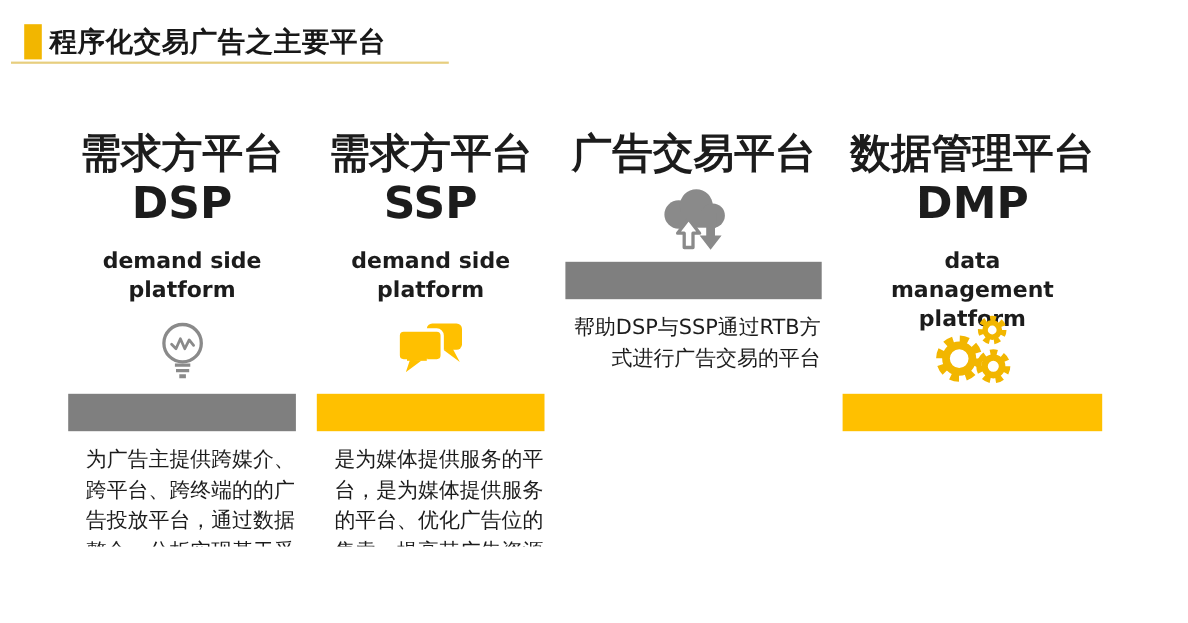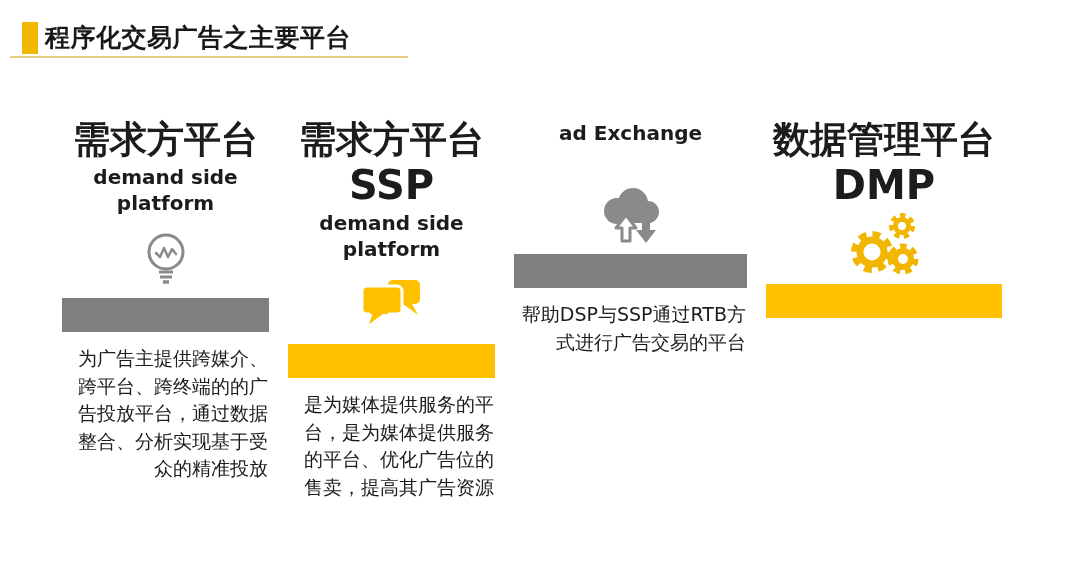--- a/index.html
+++ b/index.html
@@ -11,21 +11,21 @@
   .header { position:absolute; top:22px; left:22px; display:flex; align-items:flex-start; }
   .marker { width:16px; height:32px; background:#F2B600; display:inline-block; }
   .title { margin:0 0 0 7px; font-size:25px; font-weight:bold; line-height:32px; letter-spacing:0.5px; color:#181818; }
   .underline { position:absolute; top:56px; left:10px; width:398px; height:2px; background:#E7CE7E; }
   
   .columns { position:absolute; top:118px; left:62px; display:flex; gap:19px; }
   .col { display:flex; flex-direction:column; }
   .w1 { width:207px; } .w2 { width:207px; } .w3 { width:233px; } .w4 { width:236px; }
   .zh { font-size:37px; font-weight:bold; text-align:center; line-height:44px; margin:0; letter-spacing:0; white-space:nowrap; }
   .acronym { font-size:40px; font-weight:bold; text-align:center; line-height:46px; }
-  .en { font-size:20px; font-weight:bold; text-align:center; line-height:26px; height:58px; margin-top:2px; }
+  .en { font-size:20px; font-weight:bold; text-align:center; line-height:26px; height:58px; margin-top:16px; }
   .en .en-inner { display:inline-block; max-width:185px; }
   .icon-wrap { height:76px; display:flex; align-items:center; justify-content:center; }
   .bar { height:34px; width:100%; }
   .bar-gray { background:#7F7F7F; }
   .bar-yellow { background:#FFC000; }
   .desc { font-size:19px; line-height:1.45; margin:13px 0 0 0; padding:0 1px; text-align:right; color:#1c1c1c; }
 </style>
 </head>
 <body>
 
@@ -34,20 +34,21 @@
   <div class="header">
     <span class="marker"></span>
     <h1 class="title">程序化交易广告之主要平台</h1>
   </div>
   <div class="underline"></div>
 
   <div class="columns">
 
     <section class="col w1">
       <h2 class="zh">需求方平台</h2>
+      <div class="acronym">DSP</div>
       <div class="en"><span class="en-inner">demand side platform</span></div>
       <div class="icon-wrap">
         <svg width="58" height="64" viewBox="0 0 58 64" aria-hidden="true">
           <circle cx="29" cy="24" r="17" fill="none" stroke="#8A8A8A" stroke-width="3"></circle>
           <polyline points="19,25 23,29 27,20 31,29 35,21 39,26" fill="none" stroke="#8A8A8A" stroke-width="2.5" stroke-linejoin="round" stroke-linecap="round"></polyline>
           <line x1="22" y1="44" x2="36" y2="44" stroke="#8A8A8A" stroke-width="3"></line>
           <line x1="23" y1="49" x2="35" y2="49" stroke="#8A8A8A" stroke-width="3"></line>
           <line x1="26" y1="54" x2="32" y2="54" stroke="#8A8A8A" stroke-width="3.5"></line>
         </svg>
       </div>
@@ -66,38 +67,39 @@
           <rect x="5" y="10" width="40" height="28" rx="5" fill="#FFC000" stroke="#ffffff" stroke-width="3"></rect>
           <polygon points="15,36 10,51 29,37" fill="#FFC000" stroke="#ffffff" stroke-width="2"></polygon>
           <rect x="13" y="33" width="18" height="5" fill="#FFC000"></rect>
         </svg>
       </div>
       <div class="bar bar-yellow"></div>
       <p class="desc">是为媒体提供服务的平台，是为媒体提供服务的平台、优化广告位的售卖，提高其广告资源价值，帮助其提升收益</p>
     </section>
 
     <section class="col w3">
-      <div class="en"><span class="en-inner">ad Exchange</span></div>
+      <h2 class="zh">广告交易平台</h2>
       <div class="icon-wrap">
         <svg width="78" height="66" viewBox="0 0 78 66" aria-hidden="true">
           <circle cx="25" cy="28" r="13" fill="#8A8A8A"></circle>
           <circle cx="41" cy="20" r="15" fill="#8A8A8A"></circle>
           <circle cx="56" cy="29" r="11" fill="#8A8A8A"></circle>
           <rect x="23" y="26" width="36" height="14" fill="#8A8A8A"></rect>
           <polygon points="30,58 30,45 24,45 34,32 44,45 38,45 38,58" fill="#ffffff" stroke="#8A8A8A" stroke-width="3" stroke-linejoin="round"></polygon>
           <polygon points="50,34 58,34 58,47 64,47 54,60 44,47 50,47" fill="#8A8A8A"></polygon>
         </svg>
       </div>
       <div class="bar bar-gray"></div>
       <p class="desc">帮助DSP与SSP通过RTB方式进行广告交易的平台</p>
     </section>
 
     <section class="col w4">
       <h2 class="zh">数据管理平台</h2>
       <div class="acronym">DMP</div>
+      <div class="en"><span class="en-inner">data management platform</span></div>
       <div class="icon-wrap">
         <svg width="78" height="78" viewBox="0 0 78 78" aria-hidden="true">
           <circle cx="27" cy="45" r="17" fill="none" stroke="#F2B600" stroke-width="8" stroke-dasharray="7.5 5.85"></circle>
           <circle cx="27" cy="45" r="12" fill="none" stroke="#F2B600" stroke-width="7"></circle>
           <circle cx="57" cy="19" r="10" fill="none" stroke="#F2B600" stroke-width="6" stroke-dasharray="5 4"></circle>
           <circle cx="57" cy="19" r="6.5" fill="none" stroke="#F2B600" stroke-width="5"></circle>
           <circle cx="58" cy="52" r="12" fill="none" stroke="#F2B600" stroke-width="7" stroke-dasharray="6 4.7"></circle>
           <circle cx="58" cy="52" r="8" fill="none" stroke="#F2B600" stroke-width="6"></circle>
         </svg>
       </div>

